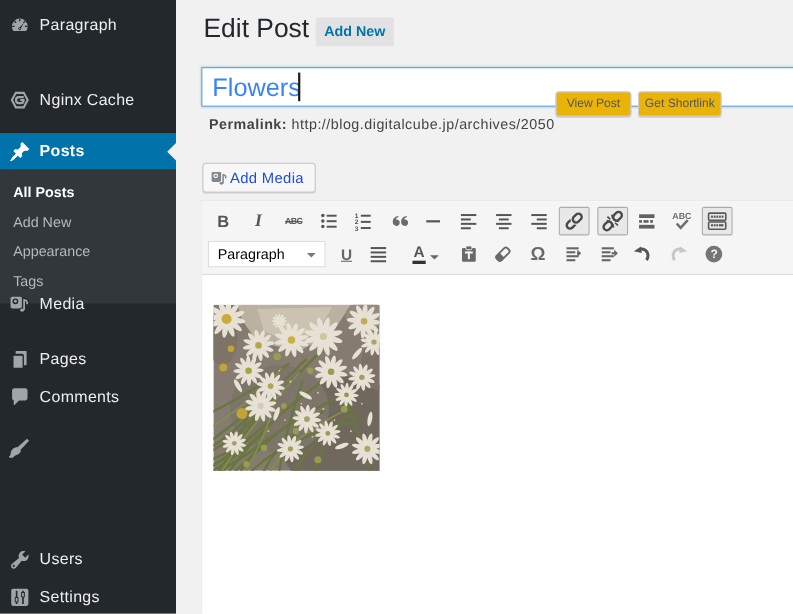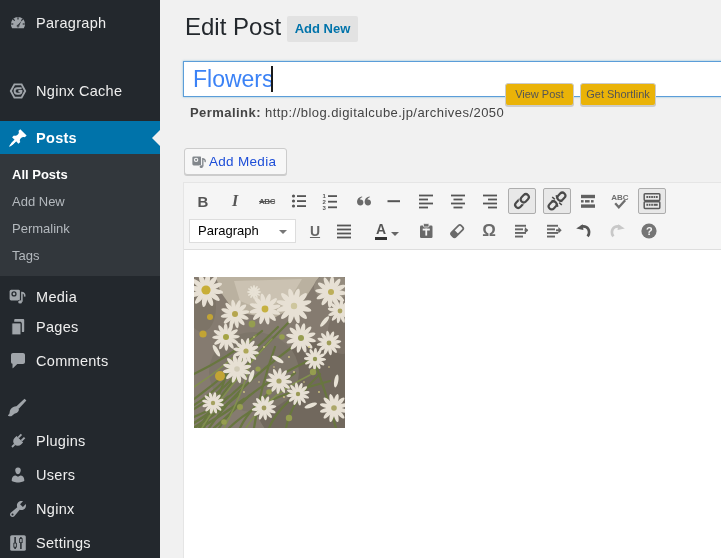--- a/index.html
+++ b/index.html
@@ -81,24 +81,24 @@
         <svg width="20" height="20" viewBox="0 0 20 20" fill="none" stroke="#a0a5aa">
           <path d="M6.4 3.4h7.2L17.2 10l-3.6 6.6H6.4L2.8 10z" stroke-width="1.9" stroke-linejoin="miter"></path>
           <path d="M13.6 7.3H9.2a2.6 2.6 0 0 0-2.6 2.6v0.2a2.6 2.6 0 0 0 2.6 2.6h1.8a2.4 2.4 0 0 0 2.4-2.4v-0.4h-3" stroke-width="2"></path>
         </svg>
       </span>
       <span class="lb">Nginx Cache</span>
     </div>
   <div id="submenu">
     <div class="smi cur" style="top:7px">All Posts</div>
     <div class="smi" style="top:34px">Add New</div>
-    <div class="smi" style="top:61px">Permalink</div>
+    <div class="smi" style="top:61px">Appearance</div>
     <div class="smi" style="top:88px">Tags</div>
   </div>
-  <div class="mi" style="top:280px">
+  <div class="mi" style="top:260px">
       <span class="ic">
         <svg width="20" height="20" viewBox="0 0 20 20">
           <rect x="1.6" y="2.8" width="10.6" height="10.6" rx="1.6" fill="#a0a5aa"></rect>
           <circle cx="6" cy="6.9" r="2.6" fill="#23282d"></circle>
           <circle cx="6" cy="6.9" r="1.3" fill="#a0a5aa"></circle>
           <g>
             <path d="M13.9 14.8V5.6c2.2.3 3.3 1.7 2.7 4" stroke="#23282d" stroke-width="4" fill="none"></path>
             <ellipse cx="12.1" cy="14.9" rx="1.9" ry="1.55" fill="#a0a5aa" stroke="#23282d" stroke-width="1.4"></ellipse>
             <path d="M13.9 14.8V5.6c2.2.3 3.3 1.7 2.7 4" stroke="#a0a5aa" stroke-width="1.6" fill="none"></path>
             <ellipse cx="12.1" cy="14.9" rx="1.9" ry="1.55" fill="#a0a5aa"></ellipse>
@@ -125,48 +125,27 @@
       <span class="lb">Comments</span>
     </div>
   <div class="mi" style="top:390px">
       <span class="ic">
         <svg width="20" height="20" viewBox="0 0 20 20" fill="#a0a5aa">
           <path d="M16.5 1.8l1.9 1.8-7.6 8.2-2.6-2.4z"></path>
           <path d="M9.4 9.6c1.7 1.6 2 3.5.6 5.2-1.2 1.5-3.2 1.55-4.8 2.85-1.05.9-1.6 2.1-3.9 1.55-.75-.18-1.3-.55-1.6-1.05 1.6-.4 1.8-1.4 1.9-2.6.2-2.3 1.4-4.5 3.7-5.5 1.5-.6 3-.95 4.1-.45z"></path>
         </svg>
       </span>
     </div>
-  <div class="mi" style="top:424px">
-      <span class="ic">
-        <svg width="20" height="20" viewBox="0 0 20 20" fill="#a0a5aa">
-          <g transform="rotate(45 10 10)">
-            <path d="M5.4 7.4h9.2v2.9a4.6 4.6 0 0 1-9.2 0z"></path>
-            <rect x="6.8" y="2.9" width="1.9" height="4.5"></rect>
-            <rect x="11.3" y="2.9" width="1.9" height="4.5"></rect>
-            <rect x="9.1" y="14.7" width="1.8" height="3.8"></rect>
-          </g>
-        </svg>
-      </span>
-      <span class="lb">Plugins</span>
-    </div>
-  <div class="mi" style="top:458px">
-      <span class="ic">
-        <svg width="20" height="20" viewBox="0 0 20 20" fill="#a0a5aa">
-          <path d="M10 9.25c-2.27 0-2.73-3.44-2.73-3.44C7 4.02 7.82 2.5 10 2.5c2.18 0 3 1.52 2.73 3.31 0 0-.46 3.44-2.73 3.44zm0 2.57l2.36-1.42c2.45 0 3.89 2.16 3.89 4.35v1.26s-3.13 1.5-6.25 1.5c-3.13 0-6.25-1.5-6.25-1.5v-1.26c0-2.19 1.44-4.35 3.89-4.35z"></path>
-        </svg>
-      </span>
-      <span class="lb">Users</span>
-    </div>
   <div class="mi" style="top:492px">
       <span class="ic">
         <svg width="20" height="20" viewBox="0 0 20 20" fill="#a0a5aa">
           <path d="M16.68 9.77c-1.34 1.34-3.3 1.67-4.95.99l-5.41 6.52c-.99.99-2.59.99-3.58 0s-.99-2.59 0-3.57l6.52-5.42c-.68-1.65-.35-3.61.99-4.95 1.28-1.28 3.12-1.62 4.72-1.06l-2.89 2.89 2.82 2.82 2.86-2.87c.53 1.58.18 3.39-1.08 4.65zM3.81 16.21c.4.39 1.04.39 1.43 0 .4-.4.4-1.04 0-1.43-.39-.4-1.03-.4-1.43 0-.39.39-.39 1.03 0 1.43z"></path>
         </svg>
       </span>
-      <span class="lb">Nginx</span>
+      <span class="lb">Users</span>
     </div>
   <div class="mi" style="top:526px">
       <span class="ic">
         <svg width="20" height="20" viewBox="0 0 20 20">
           <rect x="2.2" y="2.2" width="15.6" height="15.6" rx="1.6" fill="#a0a5aa"></rect>
           <g stroke="#23282d">
             <line x1="7.1" y1="4" x2="7.1" y2="16" stroke-width="1.5"></line>
             <line x1="12.9" y1="4" x2="12.9" y2="16" stroke-width="1.5"></line>
             <line x1="7.1" y1="9.8" x2="7.1" y2="14.6" stroke-width="3.4"></line>
             <line x1="12.9" y1="5.2" x2="12.9" y2="10" stroke-width="3.4"></line>

